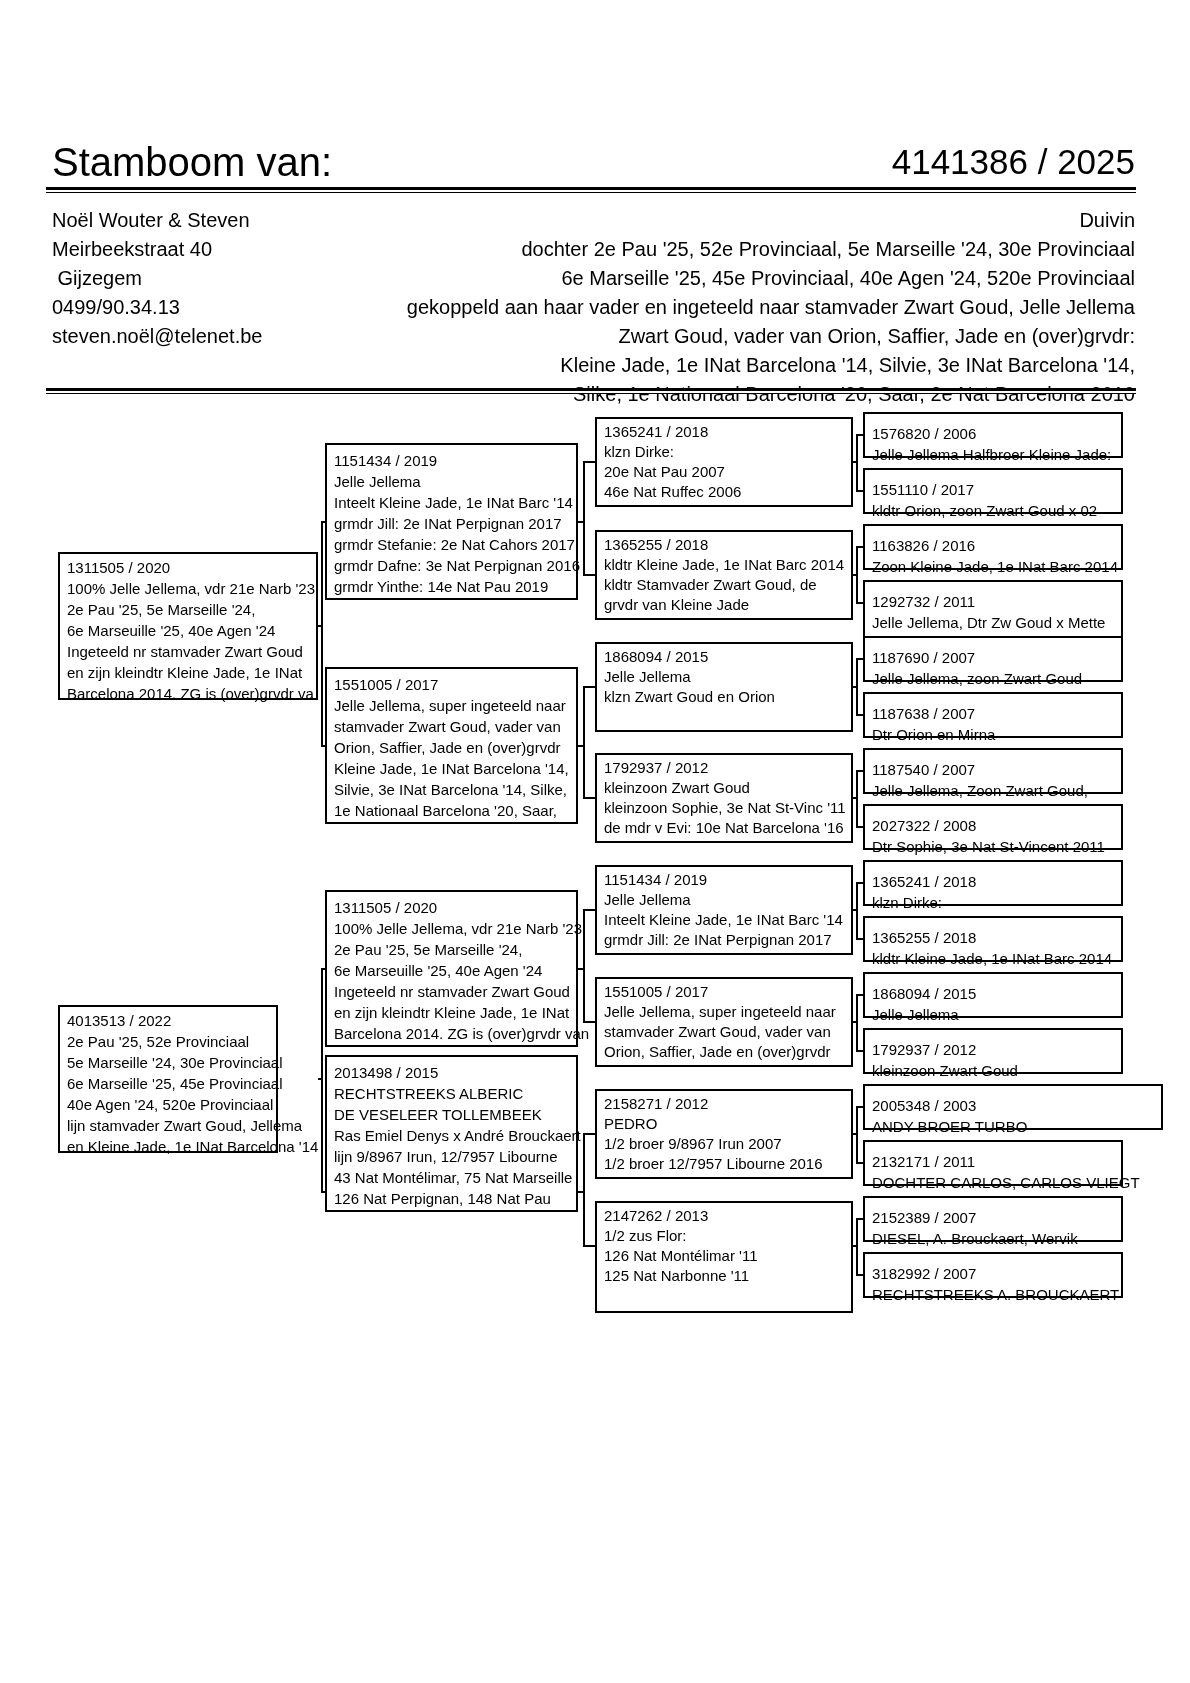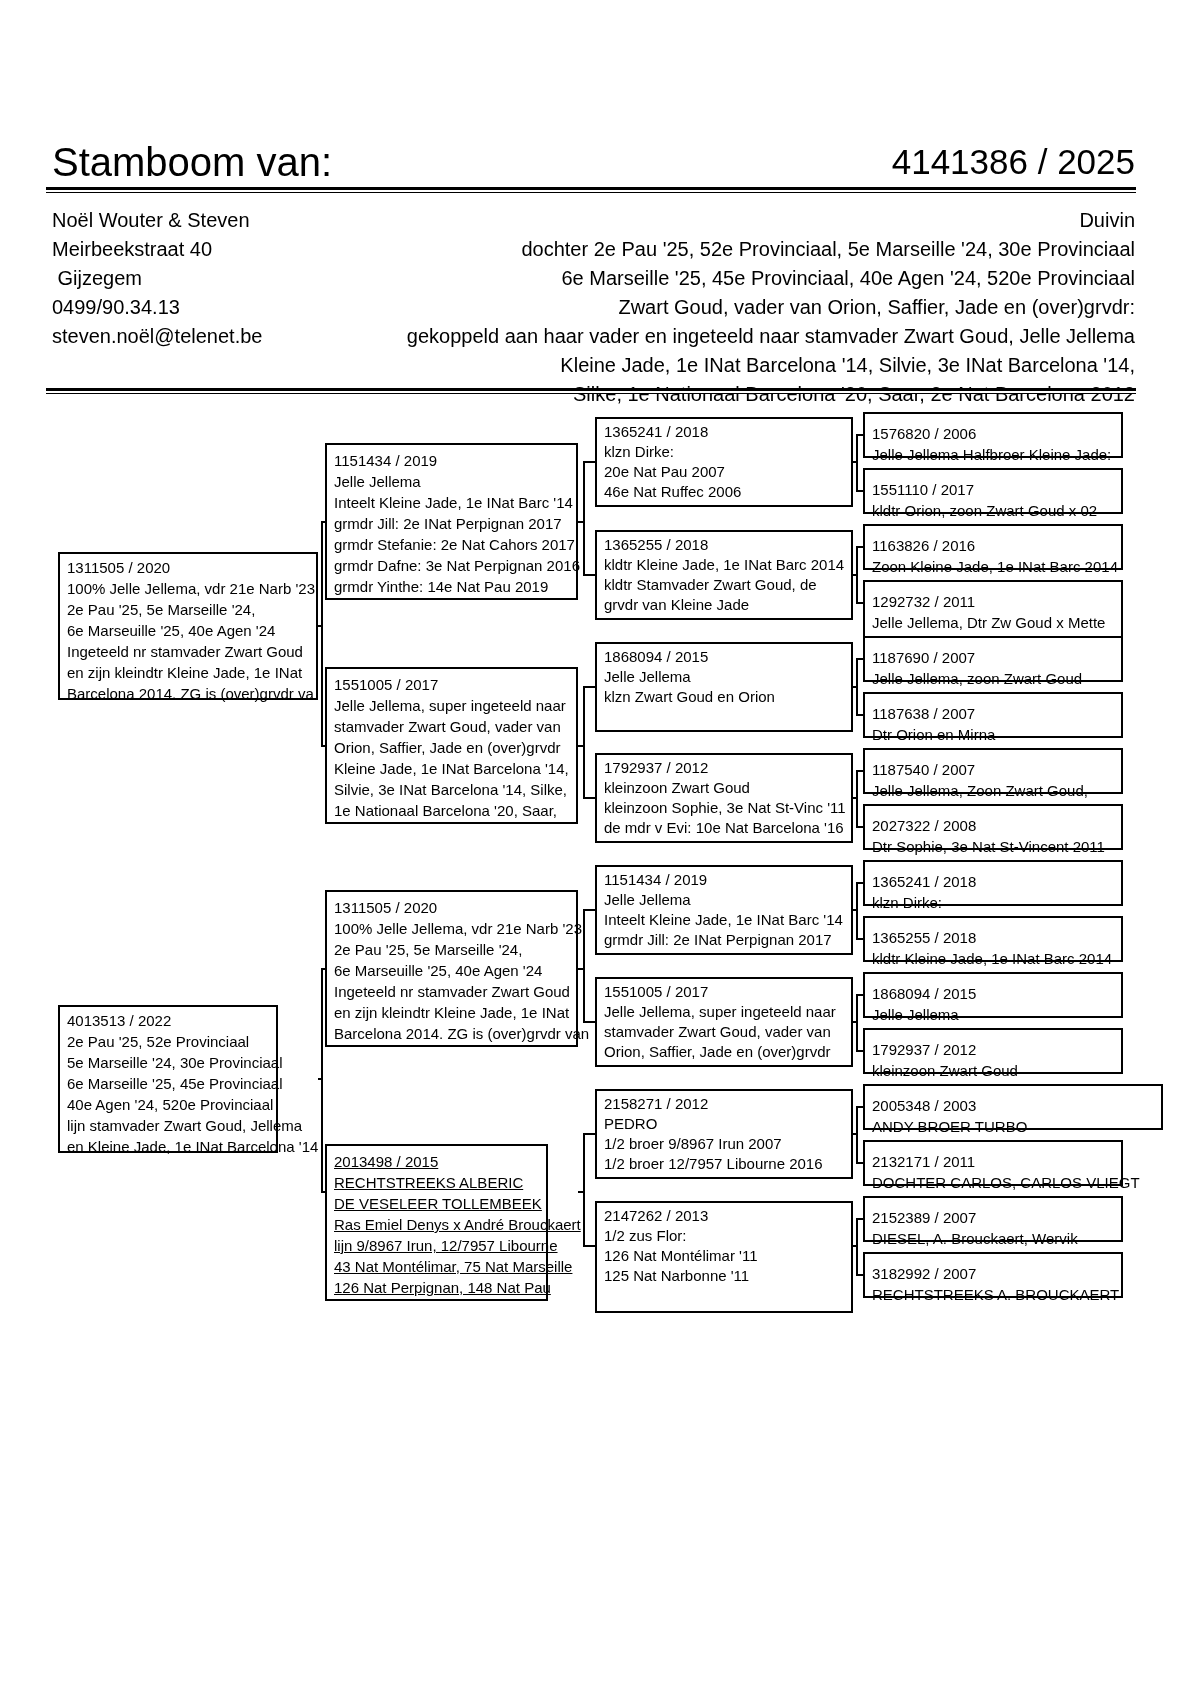--- a/index.html
+++ b/index.html
@@ -40,24 +40,24 @@
     <div>Meirbeekstraat 40</div>
     <div> Gijzegem</div>
     <div>0499/90.34.13</div>
     <div>steven.noël@telenet.be</div>
   </div>
 
   <div class="desc">
     <div>Duivin</div>
     <div>dochter 2e Pau '25, 52e Provinciaal, 5e Marseille '24, 30e Provinciaal</div>
     <div>6e Marseille '25, 45e Provinciaal, 40e Agen '24, 520e Provinciaal</div>
+    <div>gekoppeld aan haar vader en ingeteeld naar stamvader Zwart Goud, Jelle Jellema</div>
     <div>Zwart Goud, vader van Orion, Saffier, Jade en (over)grvdr:</div>
-    <div>gekoppeld aan haar vader en ingeteeld naar stamvader Zwart Goud, Jelle Jellema</div>
     <div>Kleine Jade, 1e INat Barcelona '14, Silvie, 3e INat Barcelona '14,</div>
-    <div>Silke, 1e Nationaal Barcelona '20, Saar, 2e Nat Barcelona 2012</div>
+    <div>Silke, 1e Nationaal Barcelona '20, Saar, 2e Nat Barcelona 2010</div>
   </div>
 
   <div class="rule" id="rule-mid"></div>
 
   <div id="tree">
       <div class="cline" style="left: 321px; top: 520.5px; width: 2px; height: 226px;"></div>
       <div class="cline" style="left: 321px; top: 520.5px; width: 4px; height: 2px;"></div>
       <div class="cline" style="left: 321px; top: 744.5px; width: 4px; height: 2px;"></div>
       <div class="cline" style="left: 318px; top: 625px; width: 5px; height: 2px;"></div>
       <div class="cline" style="left: 321px; top: 967.5px; width: 2px; height: 225px;"></div>
@@ -150,21 +150,21 @@
       </div>
       <div class="pbox c1" style="left: 325px; top: 890px; width: 253px; height: 157px;">
         <div class="pline">1311505 / 2020</div>
         <div class="pline">100% Jelle Jellema, vdr 21e Narb '23</div>
         <div class="pline">2e Pau '25, 5e Marseille '24,</div>
         <div class="pline">6e Marseuille '25, 40e Agen '24</div>
         <div class="pline">Ingeteeld nr stamvader Zwart Goud</div>
         <div class="pline">en zijn kleindtr Kleine Jade, 1e INat</div>
         <div class="pline">Barcelona 2014. ZG is (over)grvdr van</div>
       </div>
-      <div class="pbox c1" style="left: 325px; top: 1144px; width: 223px; height: 157px; text-decoration: underline;">
+      <div class="pbox c1" style="left: 325px; top: 1055px; width: 253px; height: 157px;">
         <div class="pline">2013498 / 2015</div>
         <div class="pline">RECHTSTREEKS ALBERIC</div>
         <div class="pline">DE VESELEER TOLLEMBEEK</div>
         <div class="pline">Ras Emiel Denys x André Brouckaert</div>
         <div class="pline">lijn 9/8967 Irun, 12/7957 Libourne</div>
         <div class="pline">43 Nat Montélimar, 75 Nat Marseille</div>
         <div class="pline">126 Nat Perpignan, 148 Nat Pau</div>
       </div>
       <div class="pbox c2" style="left: 595px; top: 417px; width: 258px; height: 90px;">
         <div class="pline">1365241 / 2018</div>

